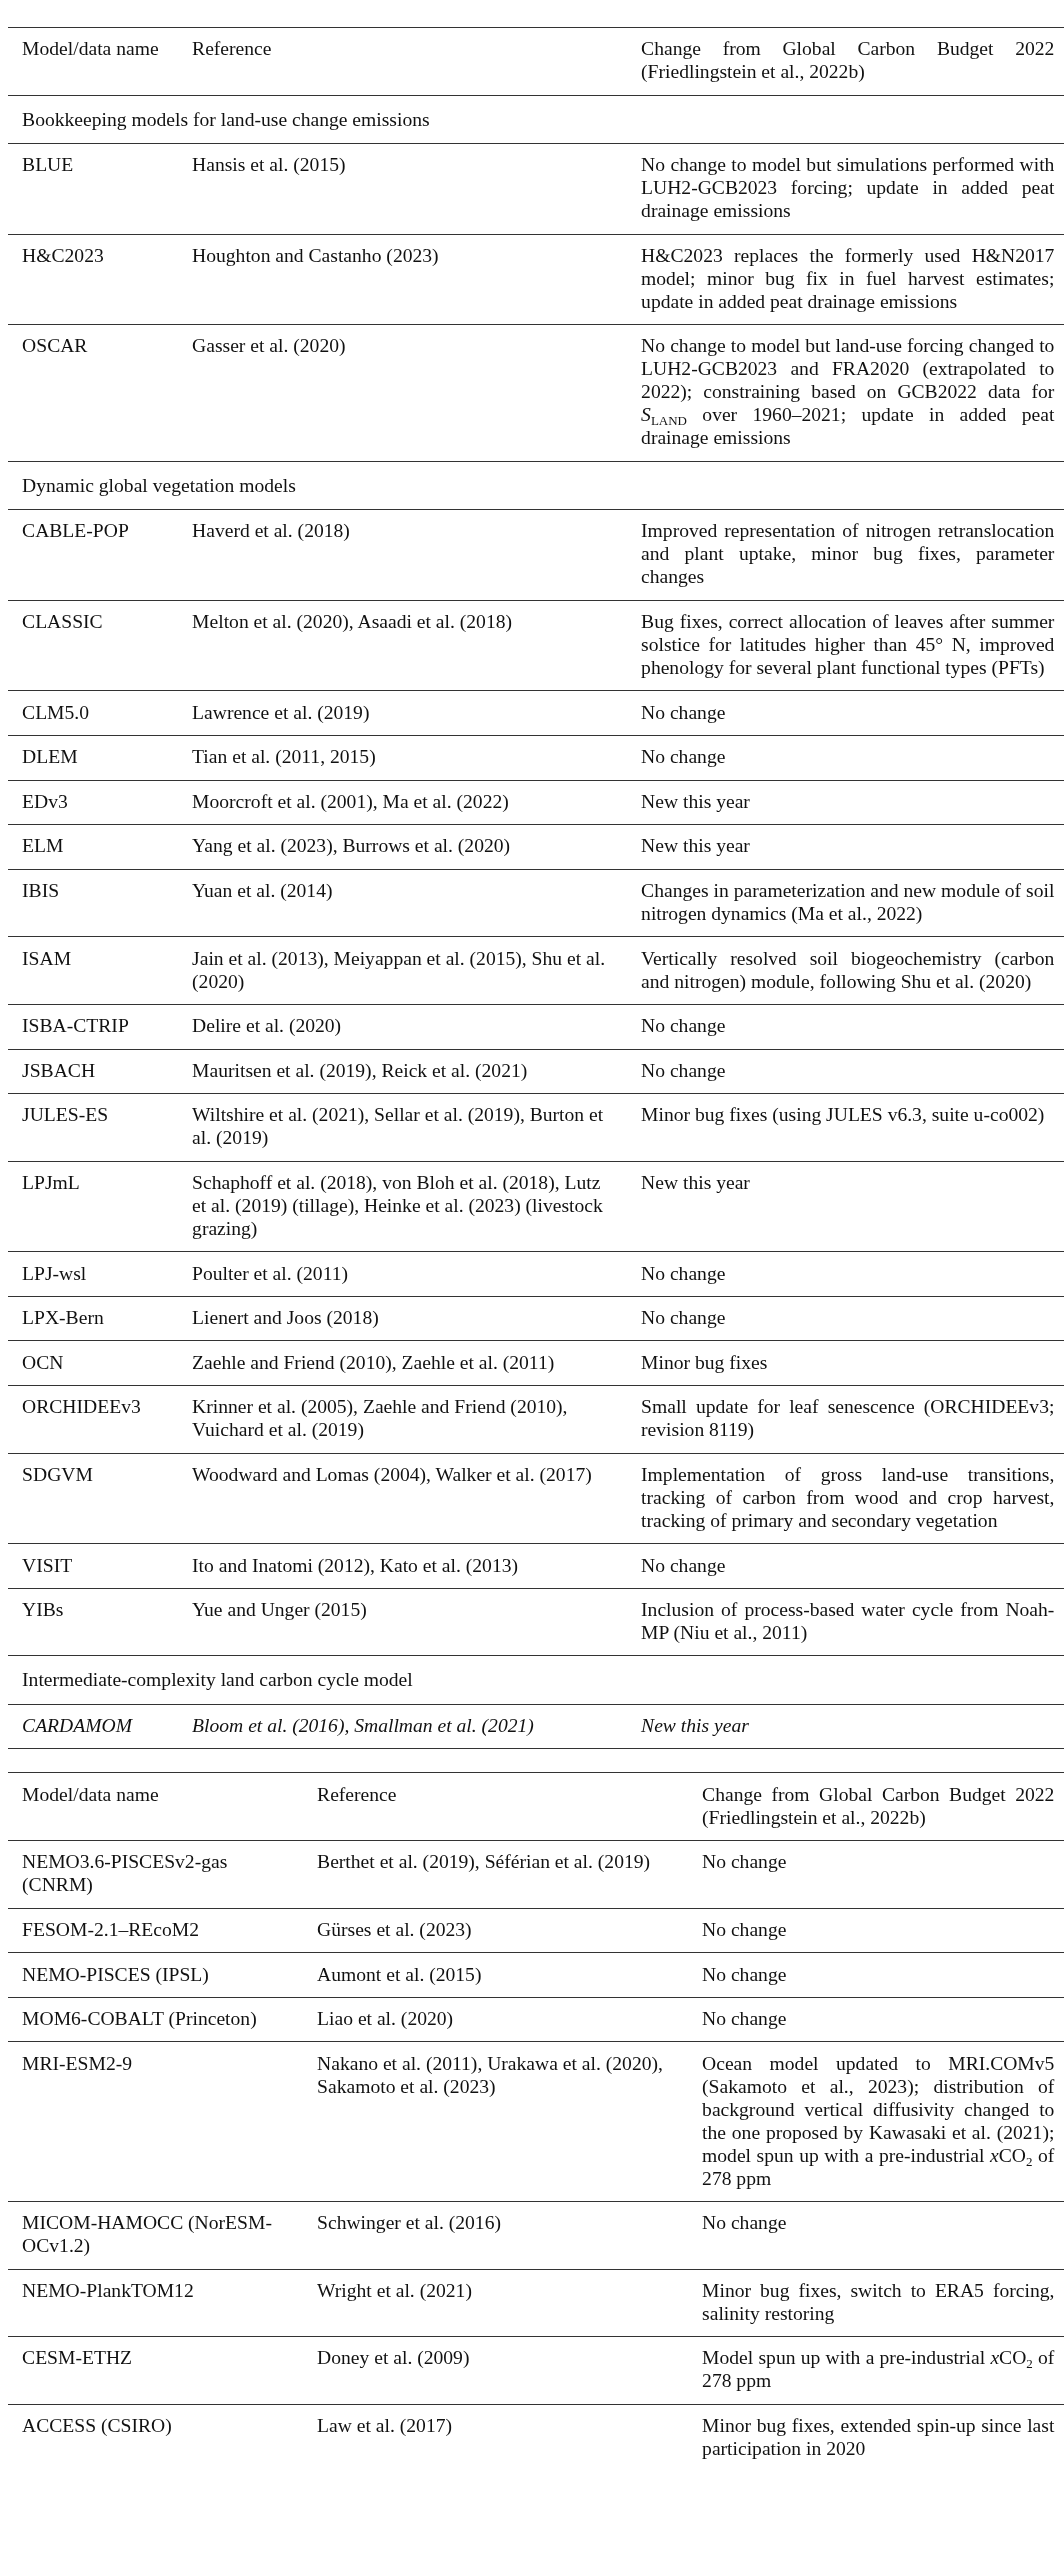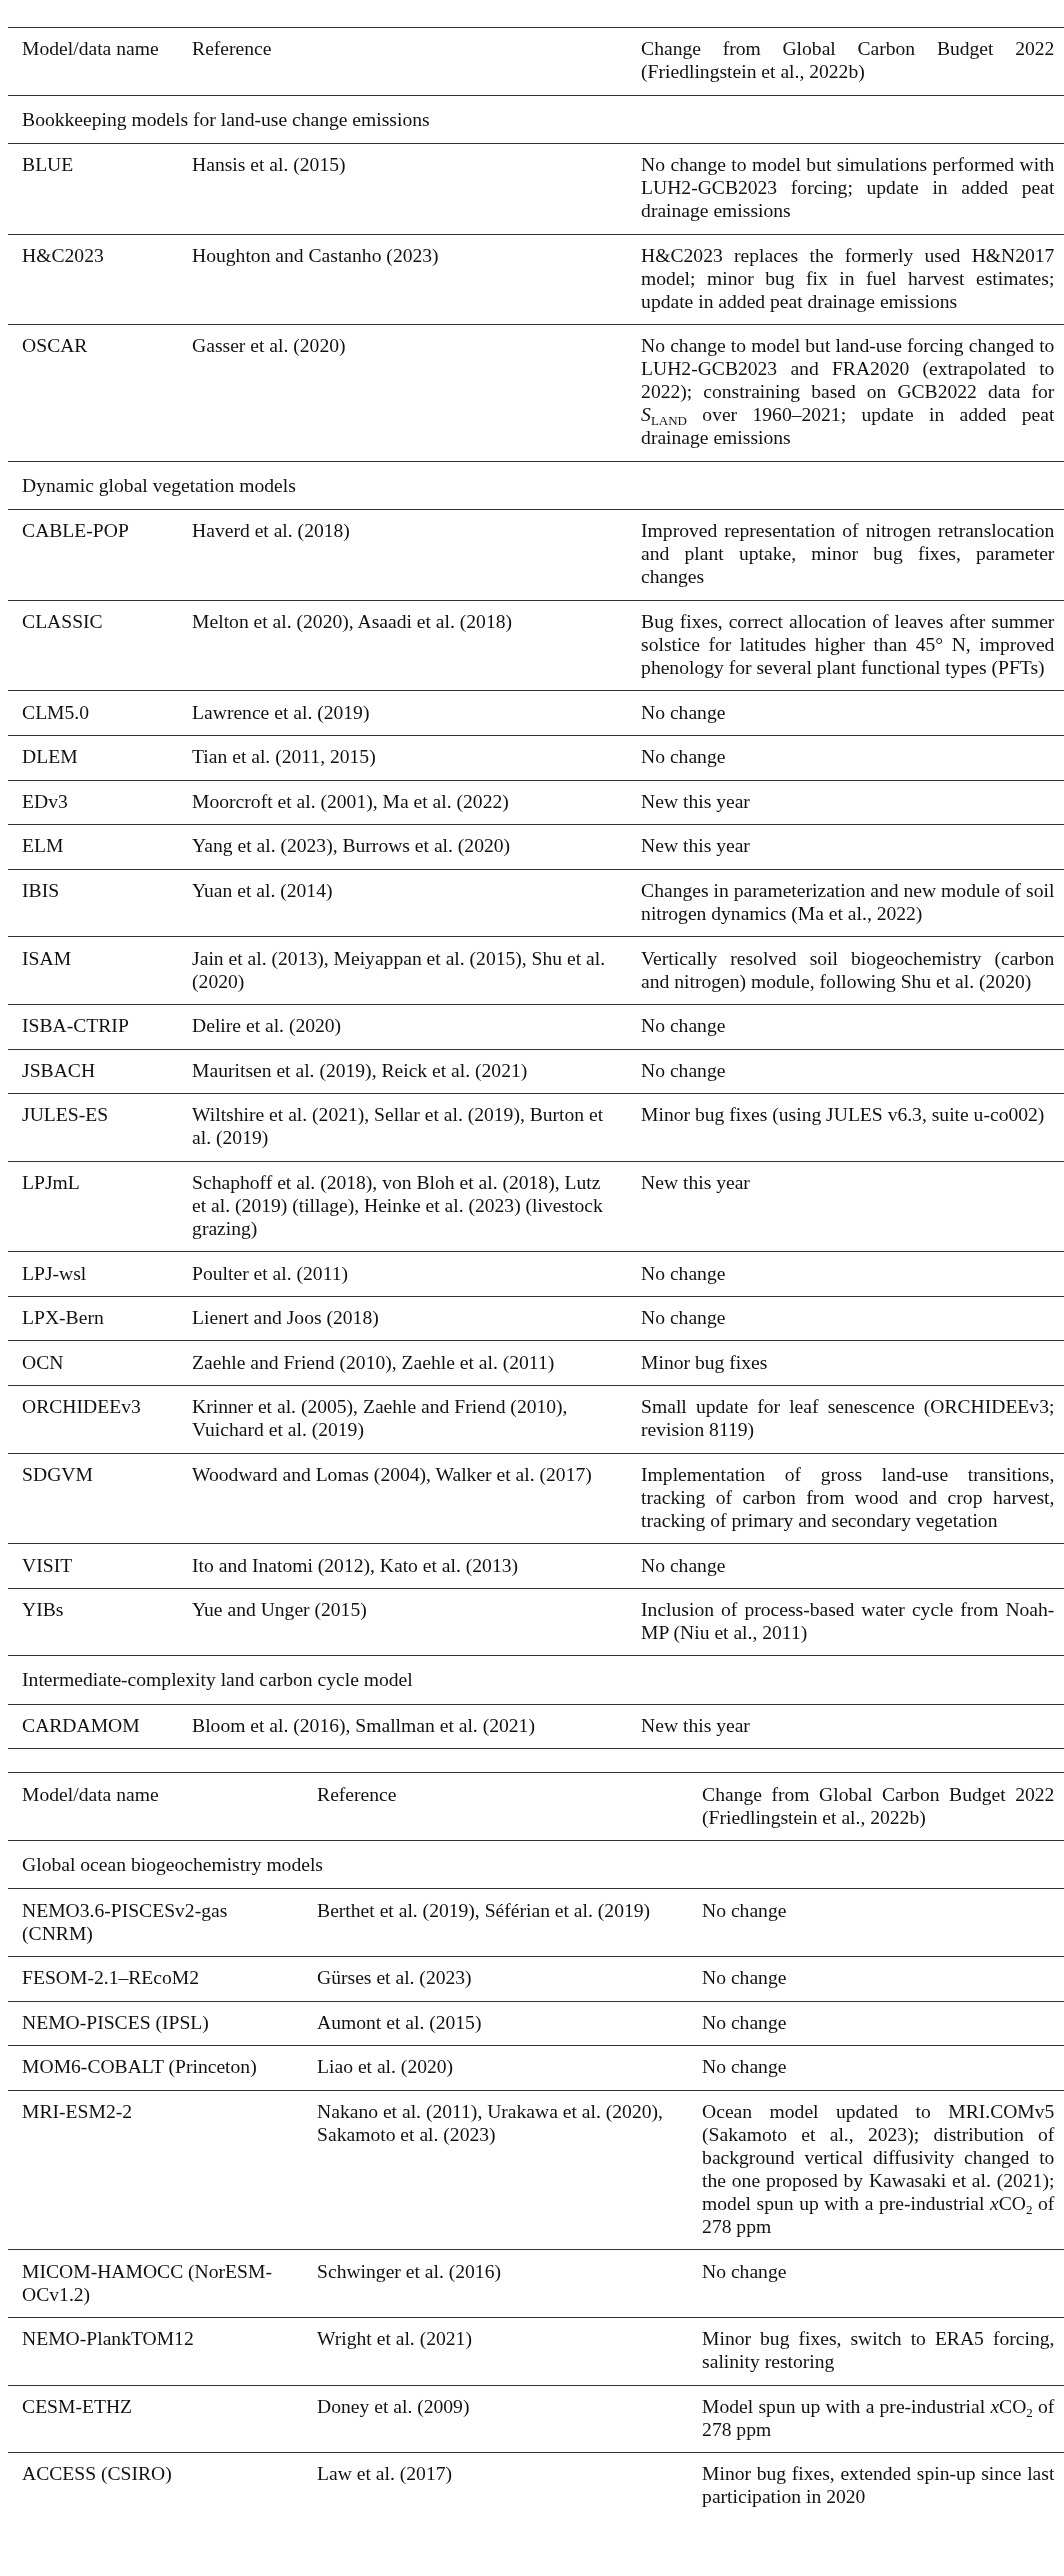--- a/index.html
+++ b/index.html
@@ -18,21 +18,21 @@
     table-layout: fixed;
   }
   table.t td {
     vertical-align: top;
     padding: 9.3px 10.3px 11.3px 14.4px;
     border-top: 1.5px solid #333;
     text-align: left;
   }
   table.t td.chg { text-align: justify; padding-right: 10.3px; }
   table.t tr.sec td { padding-top: 12px; padding-bottom: 12.4px; font-family: Liberation Serif, serif; }
-  table.t tr.last td { border-bottom: 1.5px solid #333; }
+  table.t tr.last td { border-bottom: 1.5px solid #333; font-style: italic; }
   .gap { height: 23px; }
   sub { font-size: 13px; line-height: 0; vertical-align: -4.1px; }
   i { font-style: italic; }
   
   table.t1 col.c1 { width: 170px; }
   table.t1 col.c2 { width: 449px; }
   table.t2 col.c1 { width: 295px; }
   table.t2 col.c2 { width: 385px; }
 </style>
 </head>
@@ -184,23 +184,20 @@
           <col class="c1">
           <col class="c2">
           <col class="c3">
         </colgroup>
         <tbody>
           <tr>
             <td>Model/data name</td>
             <td>Reference</td>
             <td class="chg">Change from Global Carbon Budget 2022 (Friedling­stein et al., 2022b)</td>
           </tr>
-          <tr class="sec">
-            <td colspan="3">Global ocean biogeochemistry models</td>
-          </tr>
           <tr>
             <td>NEMO3.6-PISCESv2-gas (CNRM)</td>
             <td>Berthet et al. (2019), Séférian et al. (2019)</td>
             <td class="chg">No change</td>
           </tr>
           <tr>
             <td>FESOM-2.1–REcoM2</td>
             <td>Gürses et al. (2023)</td>
             <td class="chg">No change</td>
           </tr>
@@ -208,21 +205,21 @@
             <td>NEMO-PISCES (IPSL)</td>
             <td>Aumont et al. (2015)</td>
             <td class="chg">No change</td>
           </tr>
           <tr>
             <td>MOM6-COBALT (Princeton)</td>
             <td>Liao et al. (2020)</td>
             <td class="chg">No change</td>
           </tr>
           <tr>
-            <td>MRI-ESM2-2</td>
+            <td>MRI-ESM2-9</td>
             <td>Nakano et al. (2011), Urakawa et al. (2020), Sakamoto et al. (2023)</td>
             <td class="chg">Ocean model updated to MRI.COMv5 (Sakamoto et al., 2023); distribution of background vertical diffusivity changed to the one proposed by Kawasaki et al. (2021); model spun up with a pre-industrial <i>x</i>CO<sub>2</sub> of 278 ppm</td>
           </tr>
           <tr>
             <td>MICOM-HAMOCC (NorESM-OCv1.2)</td>
             <td>Schwinger et al. (2016)</td>
             <td class="chg">No change</td>
           </tr>
           <tr>
             <td>NEMO-PlankTOM12</td>

